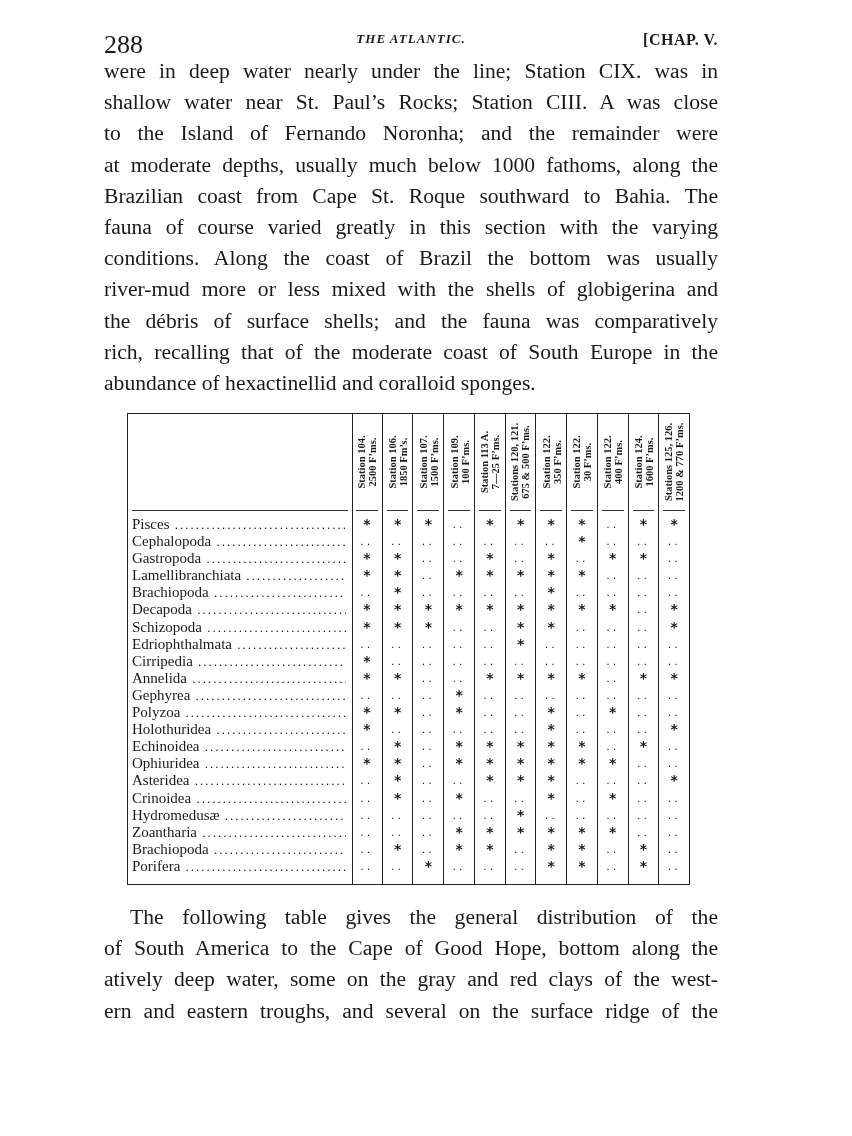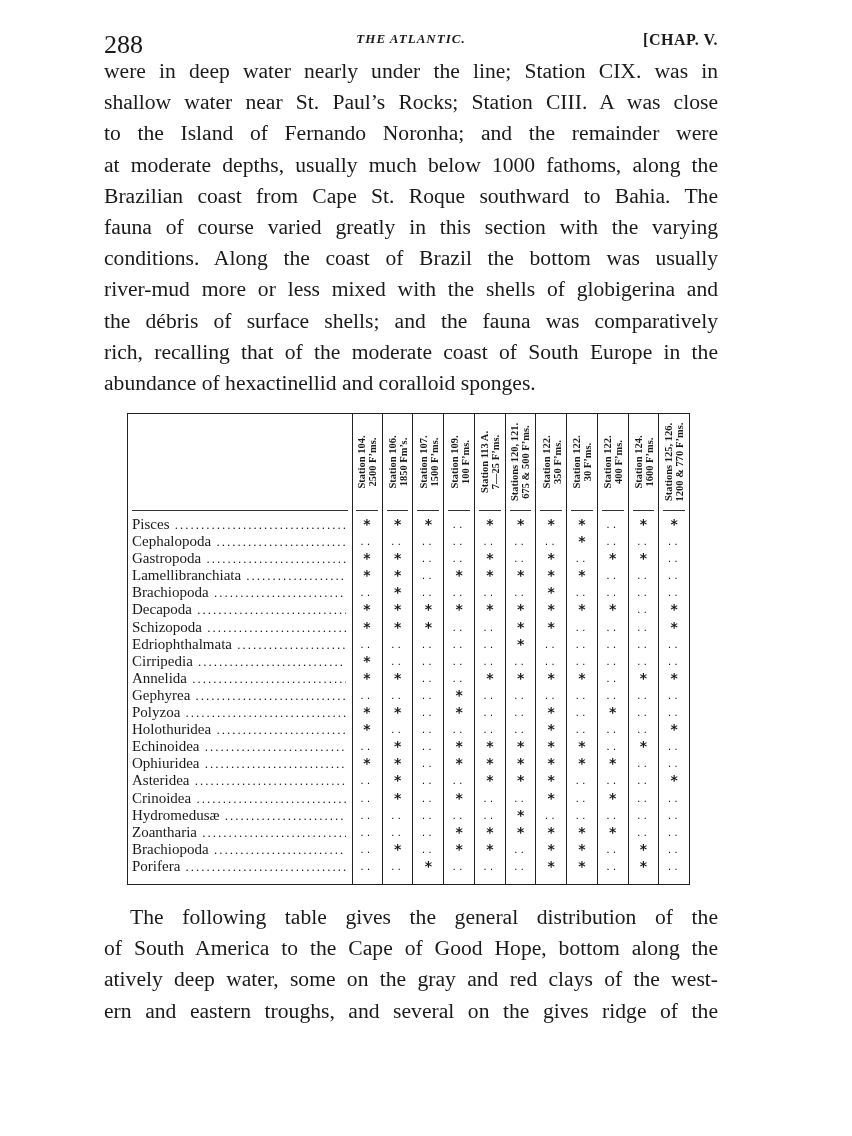--- a/index.html
+++ b/index.html
@@ -437,14 +437,14 @@
           <div class="cell absent">..</div>
         </div>
       </div>
     </div>
 </div>
 
 <div class="para para2">
   <span class="line indent">The following table gives the general distribution of the</span>
   <span class="line">of South America to the Cape of Good Hope, bottom along the</span>
   <span class="line">atively deep water, some on the gray and red clays of the west-</span>
-  <span class="line">ern and eastern troughs, and several on the gives ridge of the</span>
+  <span class="line">ern and eastern troughs, and several on the surface ridge of the</span>
 </div>
 
 </body></html>

